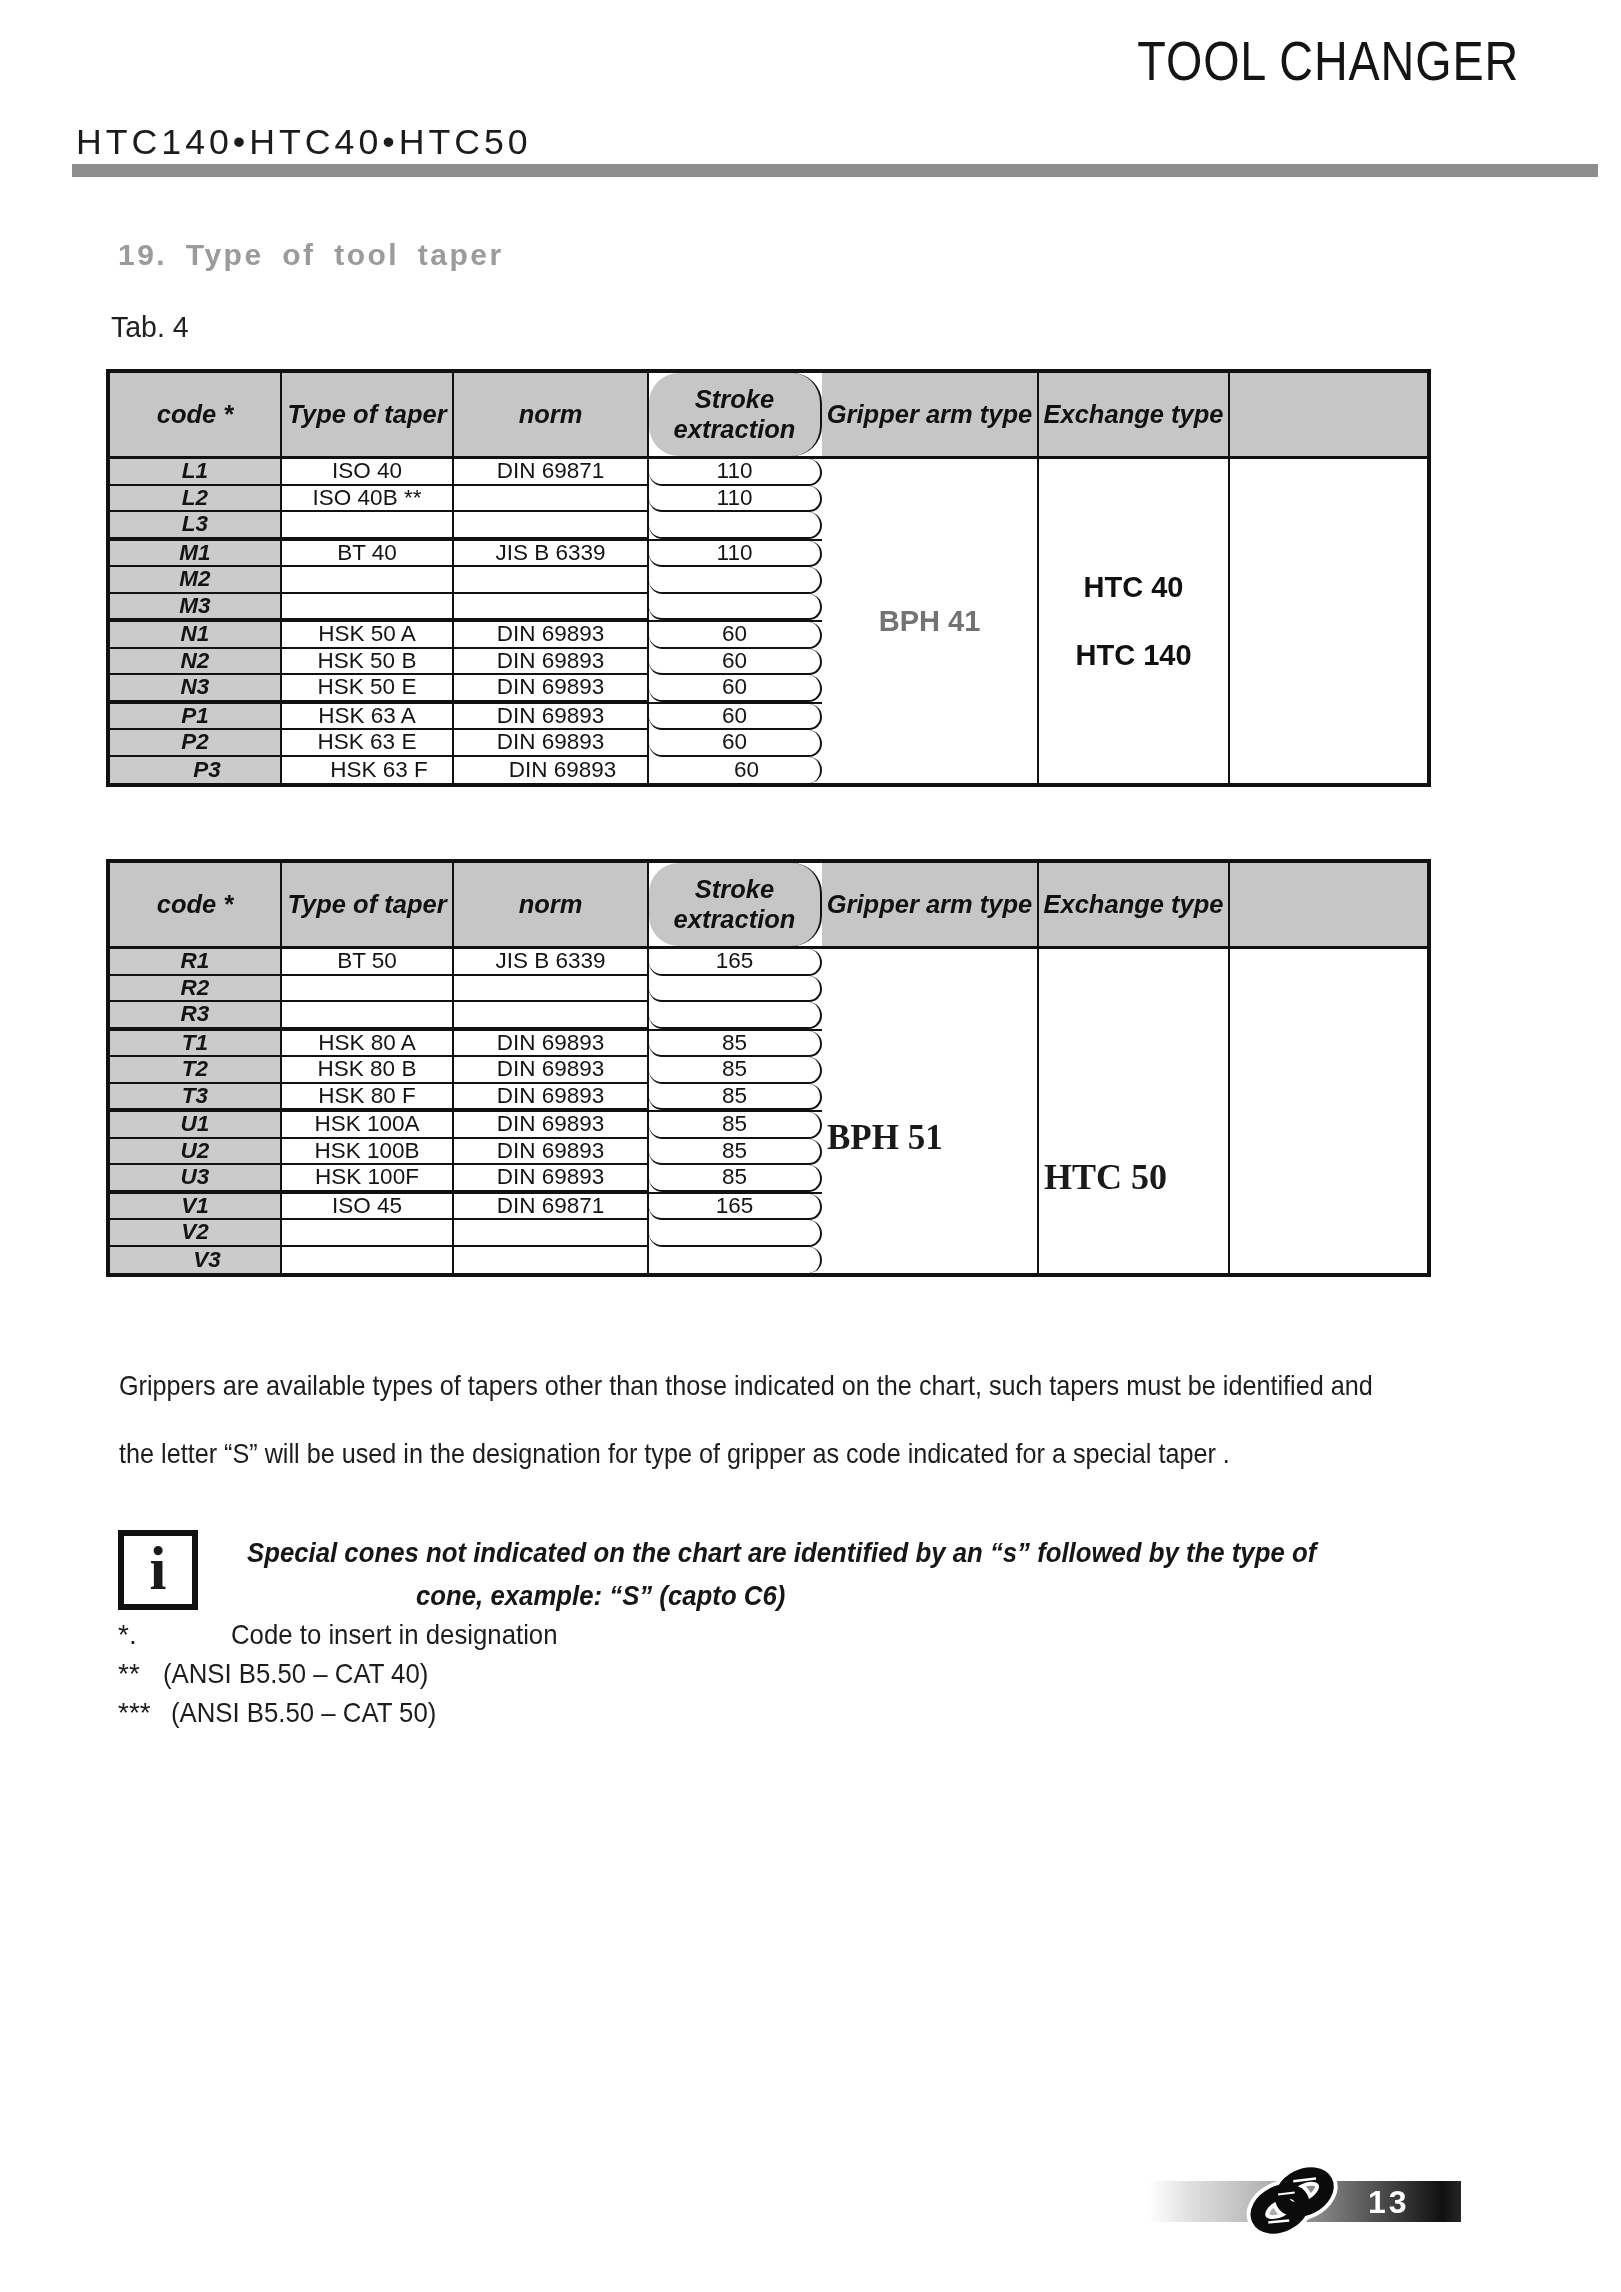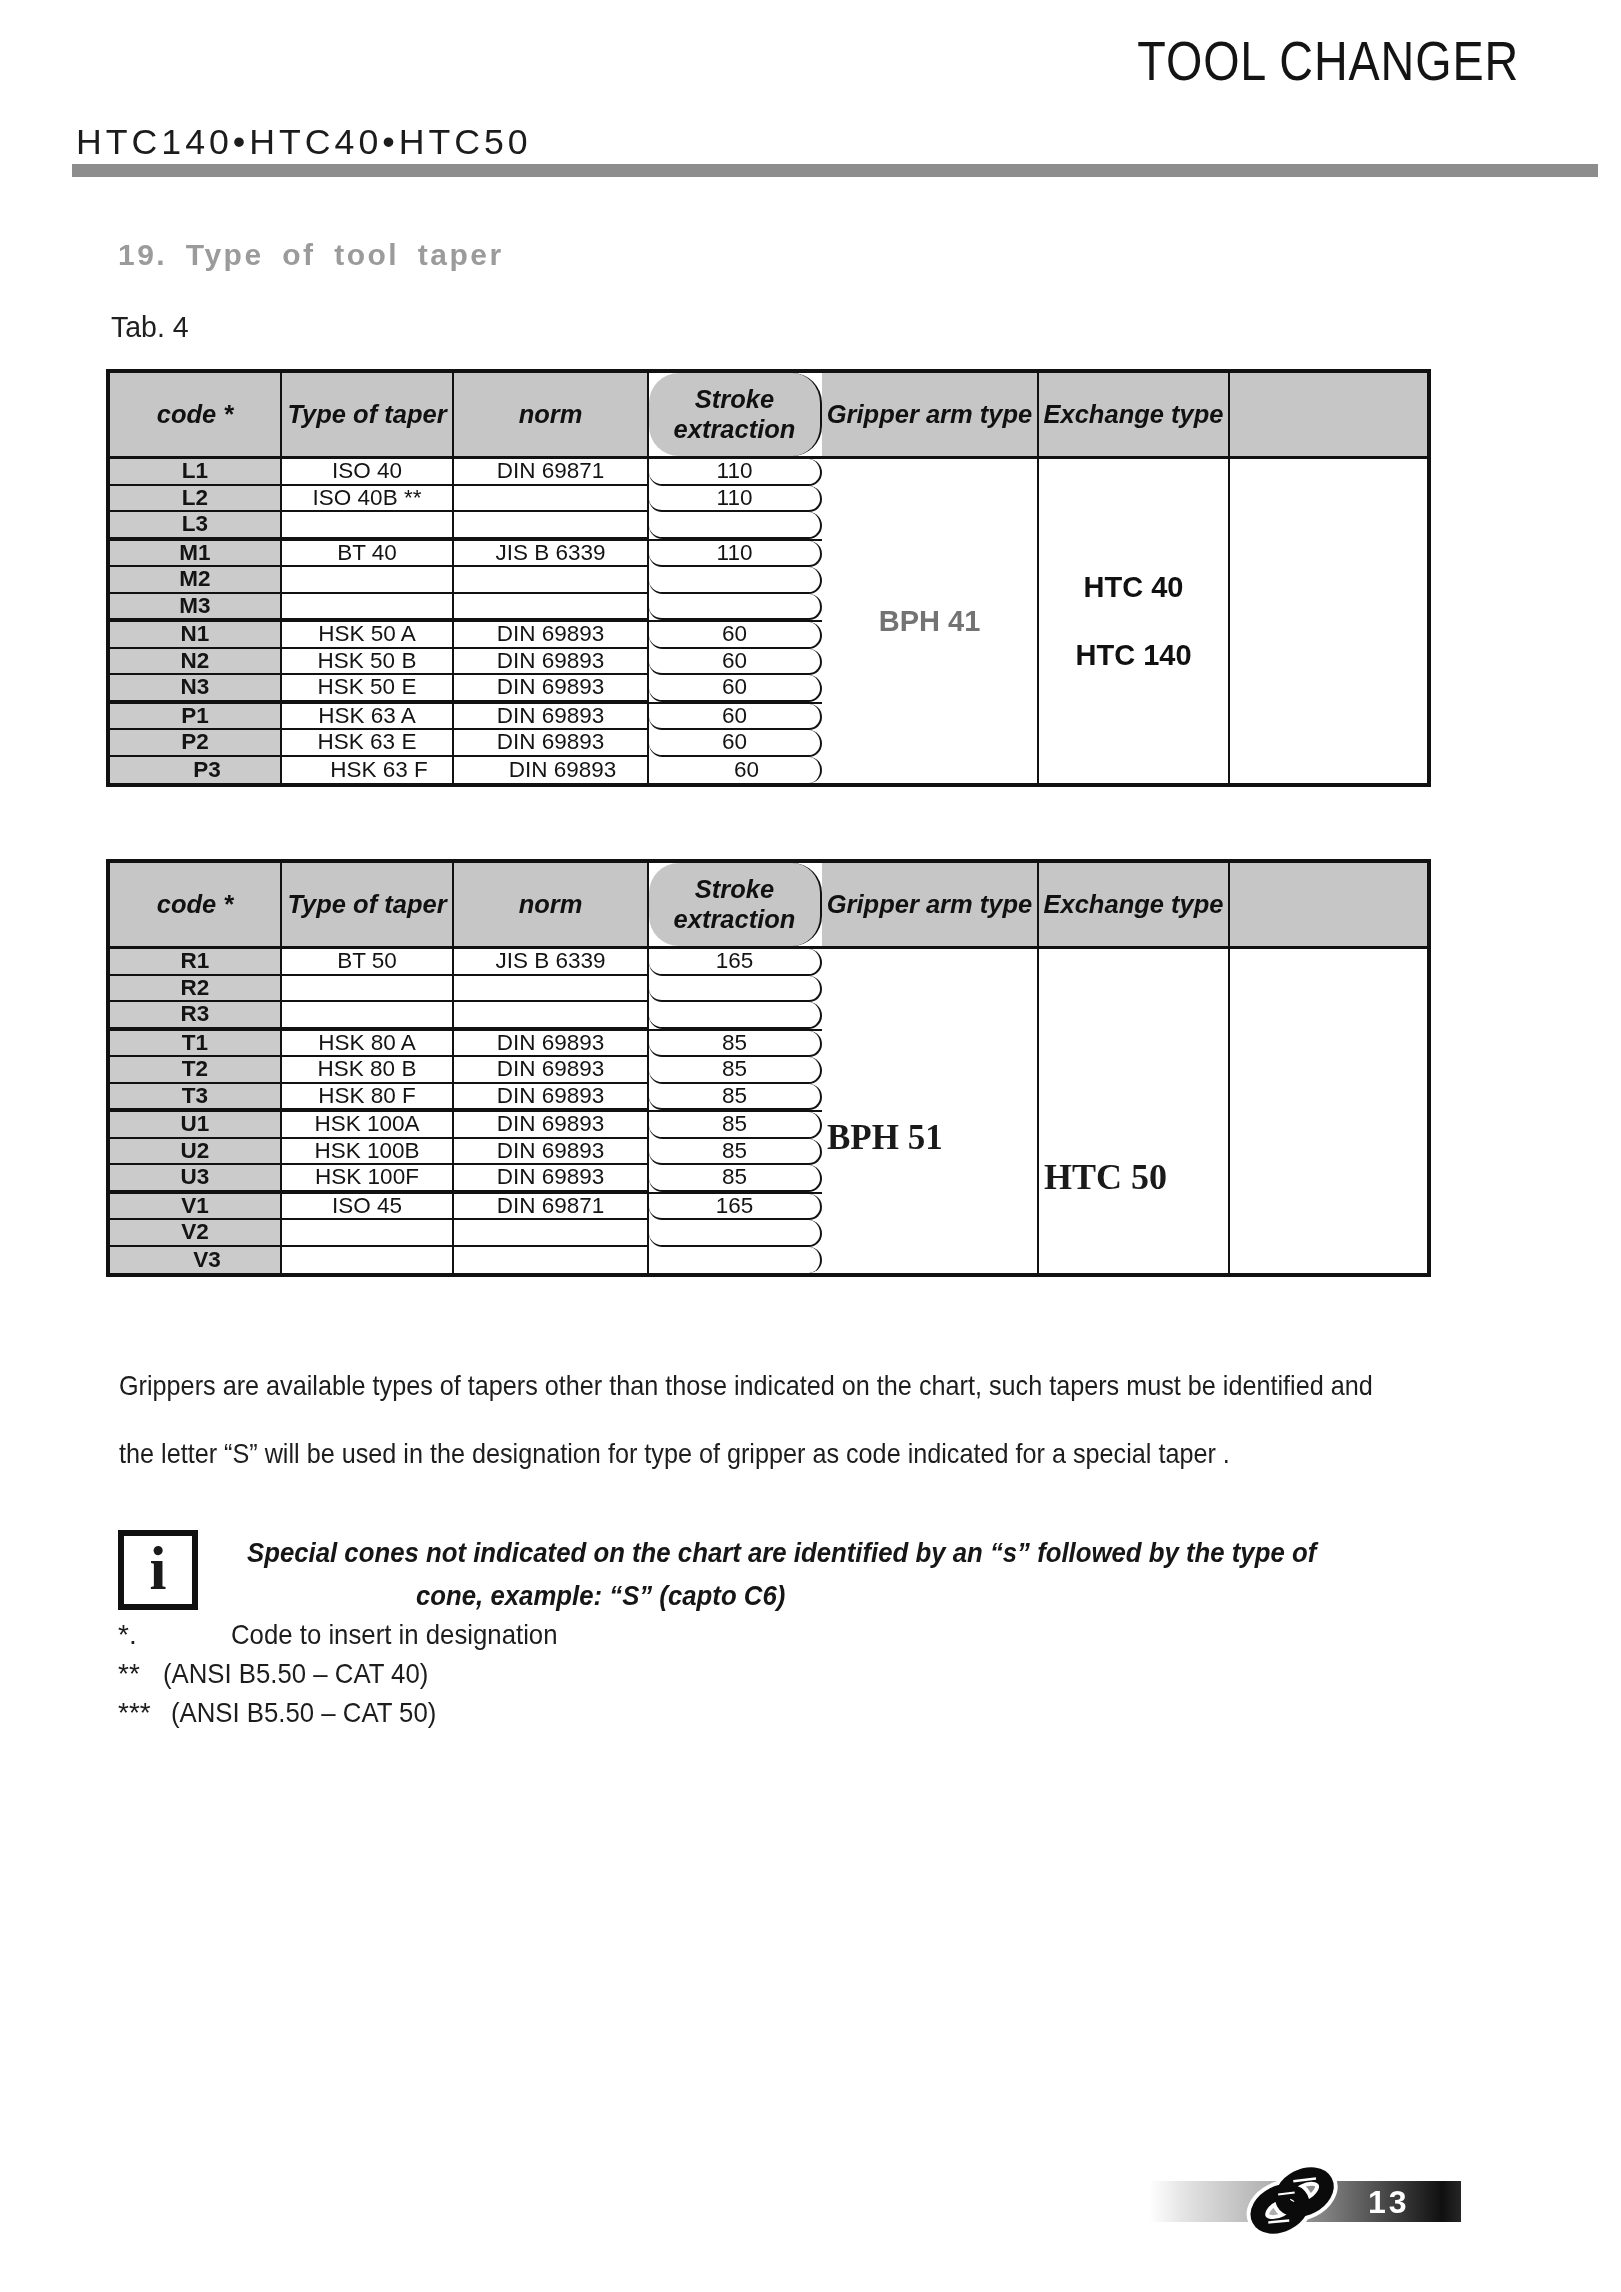--- a/index.html
+++ b/index.html
@@ -38,21 +38,21 @@
   .tbody{display:flex;flex:1;}
   .tleft{display:flex;flex-direction:column;}
   .trow{display:flex;height:26.5px;}
   .trow.group-start{border-top:2.9px solid #111;}
   .trow .c{
     border-right:2.9px solid #111;border-bottom:2px solid #111;box-sizing:border-box;
     display:flex;align-items:center;justify-content:center;font-size:22.5px;color:#141414;
     white-space:nowrap;overflow:hidden;
   }
   .trow:last-child .c{border-bottom:none;padding-left:24px;}
-  .code-cell{background:#cbcbcb;font-weight:700;}
+  .code-cell{background:#cbcbcb;font-style:italic;font-weight:700;}
   .w-code{width:172px;}.w-type{width:172px;}.w-norm{width:195px;}.w-stroke{width:173px;border-radius:30px;}
   .w-grip{width:217px;}.w-exch{width:191px;}.w-empty{flex:1;}
   .tmerge{border-right:2.9px solid #111;box-sizing:border-box;display:flex;flex-direction:column;
           align-items:center;justify-content:center;background:#fff;}
   .tmerge.w-empty{border-right:none;}
   .grip-1 span{font-size:29px;font-weight:700;color:#737373;}
   .exch-1{gap:35px;}
   .exch-1 span{font-size:29px;font-weight:700;color:#111;}
   .grip-2,.exch-2{align-items:flex-start;padding-left:5px;}
   .grip-2 span{font-family:"Liberation Serif",serif;font-size:35px;font-weight:700;transform:translateY(27.4px);}

